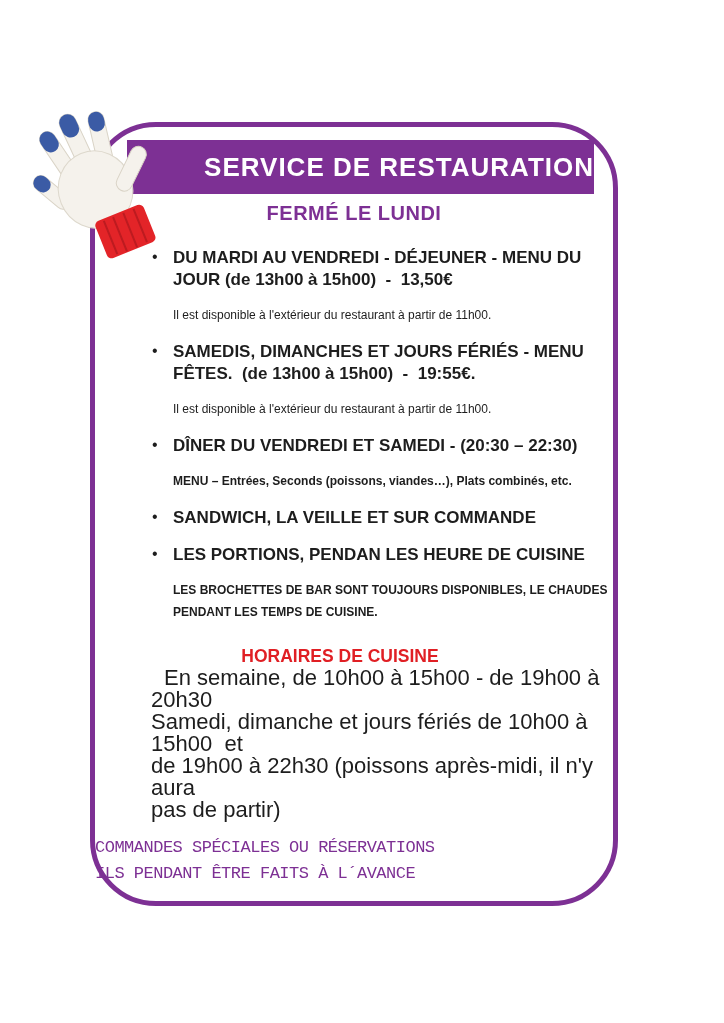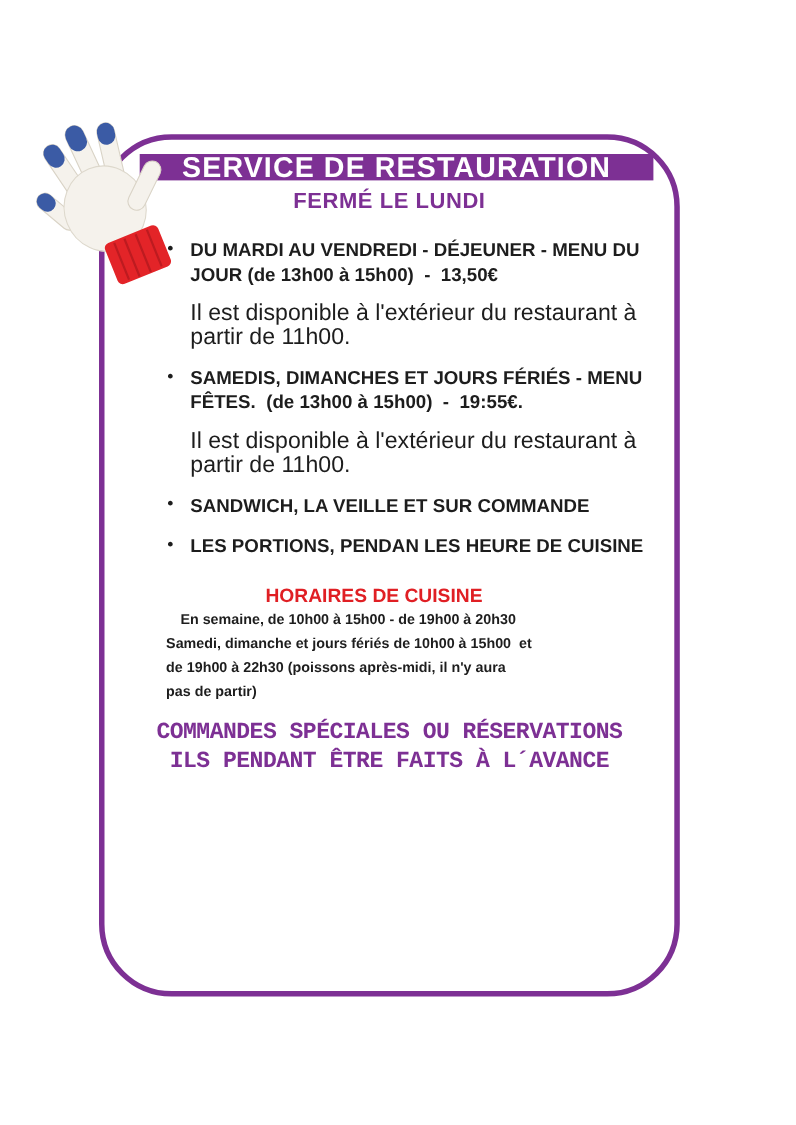--- a/index.html
+++ b/index.html
@@ -6,62 +6,62 @@
   body{
     width:724px;height:1023px;background:#ffffff;overflow:hidden;position:relative;
     font-family:"Liberation Sans","DejaVu Sans",sans-serif;color:var(--text,#1d1d1d);
   }
   .card{
     position:absolute;left:90px;top:122px;width:528px;height:784px;
     box-sizing:border-box;border:5px solid var(--purple,#7d3094);
     border-radius:66px;background:#ffffff;
   }
   .title-bar{
-    margin:13px 0 0 32px;width:467px;height:24px;
+    margin:13px 0 0 32px;width:467px;height:54px;
     background:var(--purple,#7d3094);
-    display:flex;align-items:center;justify-content:center;
+    display:flex;align-items:center;justify-content:flex-end;
   }
   .title-bar span{
     color:#ffffff;font-weight:bold;font-size:26px;letter-spacing:1px;white-space:nowrap;
   }
   .subtitle{
     margin-top:8px;text-align:center;
     color:var(--purple,#7d3094);font-weight:bold;font-size:20px;letter-spacing:.5px;
   }
   ul.menu-list{
     list-style:none;margin:22px 13px 0 0;padding:0 0 0 78px;width:440px;box-sizing:content-box;
   }
   ul.menu-list li{position:relative;}
   ul.menu-list li + li{margin-top:15px;}
   ul.menu-list li::before{
     content:"•";position:absolute;left:-21px;top:1px;font-size:16px;color:#1d1d1d;
   }
   .item-title{
     font-weight:bold;font-size:17px;line-height:22px;white-space:pre-wrap;
   }
   .item-note{
-    margin-top:13px;font-size:21px;line-height:22px;white-space:pre-wrap;
+    margin-top:13px;font-size:12px;line-height:22px;white-space:pre-wrap;
   }
   .item-note.bold{font-weight:bold;}
   .hours{
     margin:22px 0 0 56px;width:462px;
   }
   .hours-head{
     color:var(--red,#e01f24);font-weight:bold;font-size:17.5px;line-height:22px;
     text-align:center;padding-right:84px;
   }
   .hours-line{
-    font-weight:bold;font-size:13px;line-height:22px;white-space:pre-wrap;
+    font-weight:normal;font-size:22px;line-height:22px;white-space:pre-wrap;
   }
   .hours-line.indent{text-indent:13px;}
   .footer-note{
-    margin-top:14px;text-align:center;
-    color:var(--purple,#7d3094);font-weight:bold;
+    margin-top:14px;text-align:left;
+    color:var(--purple,#7d3094);font-weight:normal;
     font-family:"Liberation Mono","DejaVu Sans Mono",monospace;
-    font-size:21px;line-height:26px;letter-spacing:-0.5px;
+    font-size:17px;line-height:26px;letter-spacing:-0.5px;
   }
   .hand{position:absolute;left:32px;top:104px;width:136px;height:166px;z-index:5;}
 </style>
 </head>
 <body>
 
 <div class="card">
 
   <div class="title-bar">
     <span>SERVICE DE RESTAURATION</span>
@@ -72,24 +72,29 @@
   <ul class="menu-list">
     <li>
       <div class="item-title">DU MARDI AU VENDREDI - DÉJEUNER - MENU DU JOUR (de 13h00 à 15h00)  -  13,50€</div>
       <div class="item-note">Il est disponible à l'extérieur du restaurant à partir de 11h00.</div>
     </li>
     <li>
       <div class="item-title">SAMEDIS, DIMANCHES ET JOURS FÉRIÉS - MENU FÊTES.  (de 13h00 à 15h00)  -  19:55€.</div>
       <div class="item-note">Il est disponible à l'extérieur du restaurant à partir de 11h00.</div>
     </li>
     <li>
+      <div class="item-title">DÎNER DU VENDREDI ET SAMEDI - (20:30 – 22:30)</div>
+      <div class="item-note bold">MENU – Entrées, Seconds (poissons, viandes…), Plats combinés, etc.</div>
+    </li>
+    <li>
       <div class="item-title">SANDWICH, LA VEILLE ET SUR COMMANDE</div>
     </li>
     <li>
       <div class="item-title">LES PORTIONS, PENDAN LES HEURE DE CUISINE</div>
+      <div class="item-note bold">LES BROCHETTES DE BAR SONT TOUJOURS DISPONIBLES, LE CHAUDES PENDANT LES TEMPS DE CUISINE.</div>
     </li>
   </ul>
 
   <div class="hours">
     <div class="hours-head">HORAIRES DE CUISINE</div>
     <div class="hours-line indent">En semaine, de 10h00 à 15h00 - de 19h00 à 20h30</div>
     <div class="hours-line">Samedi, dimanche et jours fériés de 10h00 à 15h00  et</div>
     <div class="hours-line">de 19h00 à 22h30 (poissons après-midi, il n'y aura</div>
     <div class="hours-line">pas de partir)</div>
   </div>

